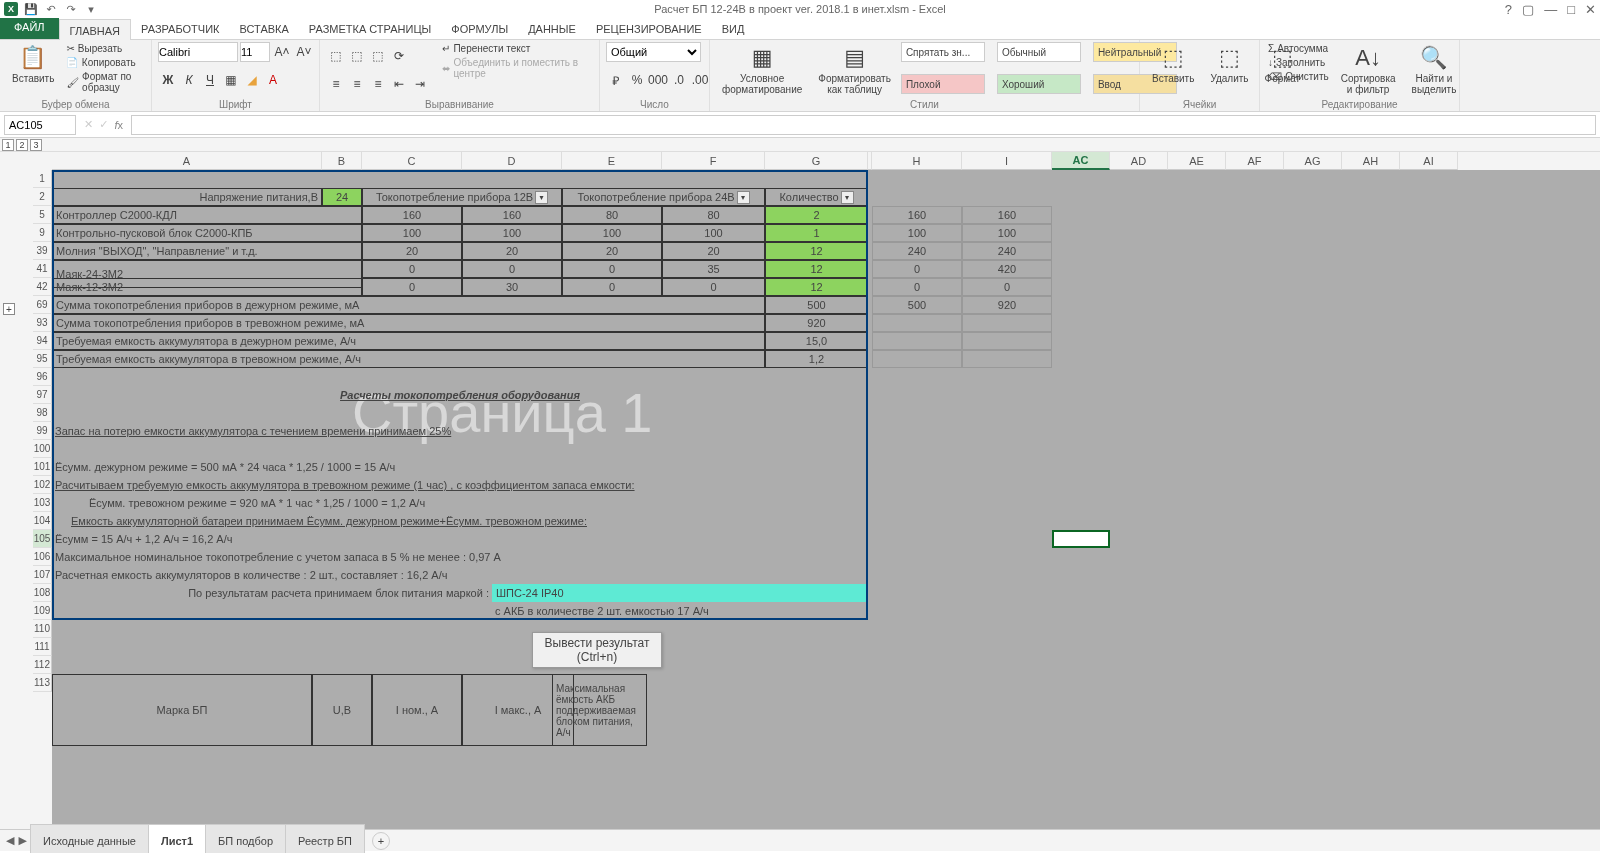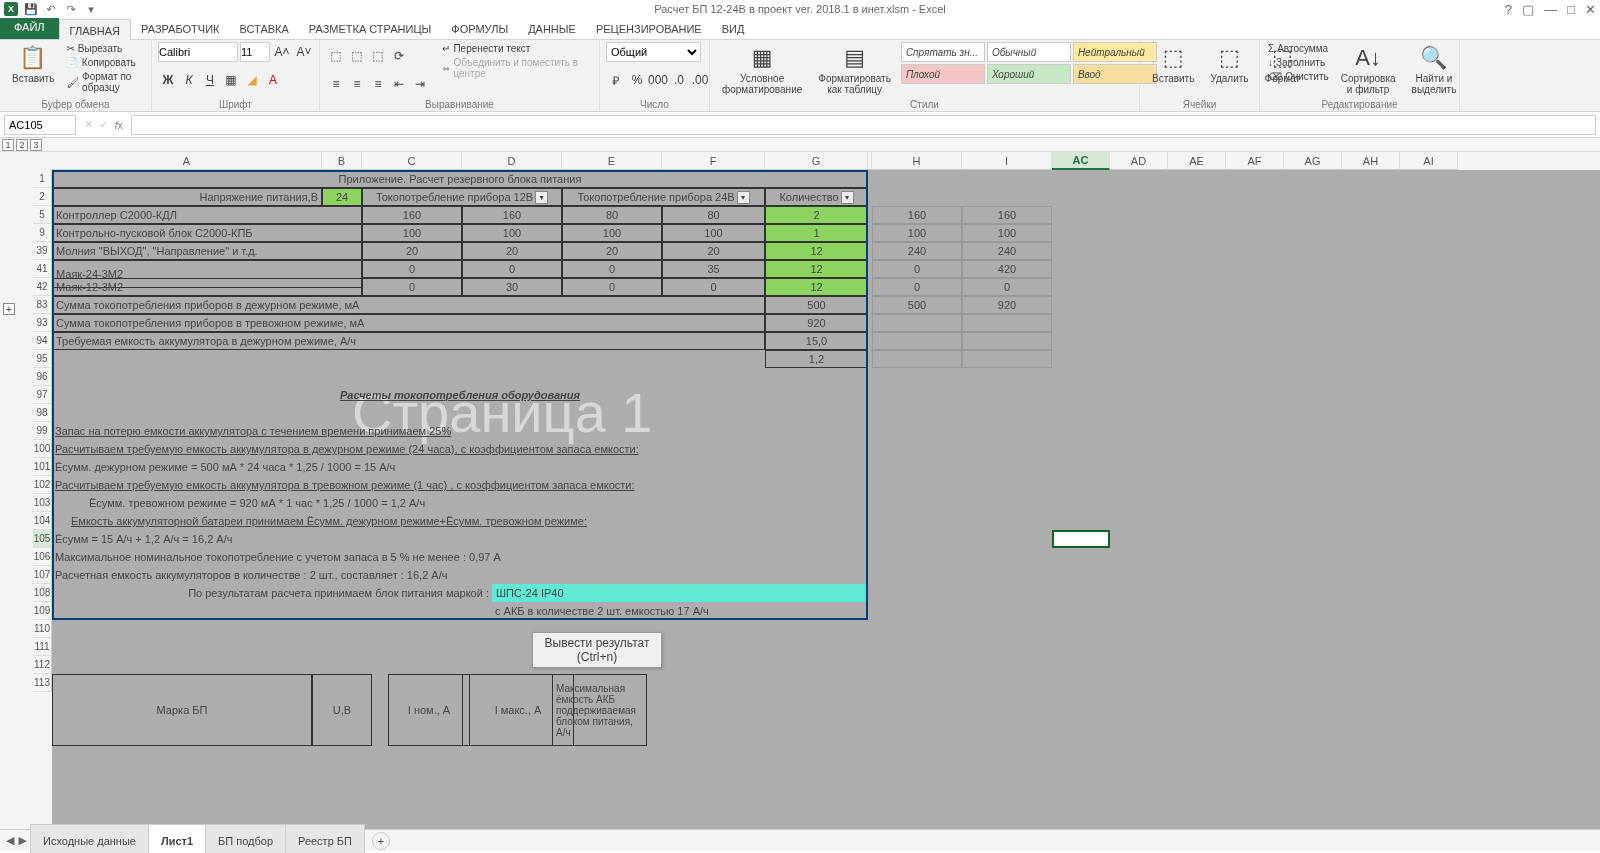--- a/index.html
+++ b/index.html
@@ -28,21 +28,21 @@
 .bigbtn .bigicon { width: 28px; height: 28px; display:flex; align-items:center; justify-content:center; font-size:22px; }
 .bigbtn .biglbl { font-size: 10px; text-align: center; line-height: 11px; }
 .minirow { display: flex; flex-direction: column; gap: 1px; font-size: 10px; }
 .minirow .mb { display: flex; align-items:center; gap:3px; cursor:pointer; padding: 1px 2px; }
 .fontrow { display:flex; gap:2px; align-items:center; }
 .fontrow select, .fontrow input { font-size: 11px; height: 20px; border: 1px solid #ccc; background:#fff; }
 .fontname { width: 80px; }
 .fontsize { width: 30px; }
 .btnset { display:flex; gap:1px; margin-top:4px; }
 .btnset .ib, .ib { width: 20px; height: 20px; display:inline-flex; align-items:center; justify-content:center; cursor:pointer; font-size:12px; border:1px solid transparent; }
-.stylecells { display:grid; grid-template-columns: repeat(3,84px); grid-template-rows: repeat(2,20px); gap:2px;font-style:italic; }
+.stylecells { display:grid; grid-template-columns: repeat(3,84px); grid-template-rows: repeat(2,20px); gap:12px; }
 .stylecell { border:1px solid #ccc; font-size:10px; display:flex; align-items:center; padding:0 4px; background:#fff; }
 .stylecell.bad { background:#f5c6c6; }
 .stylecell.good { background:#c6e8c6; }
 .stylecell.neutral { background:#fde9a0; }
 .stylecell.input { background:#f5dfa0; }
 .numfmt { width:95px; height:20px; border:1px solid #ccc; background:#fff; font-size:11px; }
 
 
 .fbar { height: 26px; border-bottom: 1px solid #d4d4d4; display: flex; align-items:center; padding: 0 4px; background:#fff; }
 .namebox { width: 72px; height: 20px; border: 1px solid #ccc; font-size: 11px; padding: 0 4px; }
@@ -330,21 +330,21 @@
     <div class="expbtn" style="top:133px">+</div>
   </div>
   <div class="rowhdrs" id="rowhdrs">
       <div class="rowhdr">1</div>
       <div class="rowhdr">2</div>
       <div class="rowhdr">5</div>
       <div class="rowhdr">9</div>
       <div class="rowhdr">39</div>
       <div class="rowhdr">41</div>
       <div class="rowhdr">42</div>
-      <div class="rowhdr">83</div>
+      <div class="rowhdr">69</div>
       <div class="rowhdr">93</div>
       <div class="rowhdr">94</div>
       <div class="rowhdr">95</div>
       <div class="rowhdr">96</div>
       <div class="rowhdr">97</div>
       <div class="rowhdr">98</div>
       <div class="rowhdr">99</div>
       <div class="rowhdr">100</div>
       <div class="rowhdr">101</div>
       <div class="rowhdr">102</div>
@@ -358,21 +358,20 @@
       <div class="rowhdr">110</div>
       <div class="rowhdr">111</div>
       <div class="rowhdr">112</div>
       <div class="rowhdr">113</div>
     </div>
   <div class="cells" id="cells">
       <div style="position: absolute; left: 0px; top: 0px; width: 1448px; height: 562px; background: rgb(255, 255, 255); z-index: -1;"></div>
     <div class="watermark" style="left:300px; top:210px">Страница 1</div>
   <div style="position: absolute; left: 816px; top: 0px; width: 4px; height: 700px; background: rgb(173, 173, 173); z-index: 0;"></div>
       <div class="thickborder" style="position: absolute; left: 0px; top: 0px; width: 816px; height: 450px; pointer-events: none; z-index: 5;"></div>
-      <div class="cell center bord" style="left: 0px; top: 0px; width: 816px; height: 18px;">Приложение. Расчет резервного блока питания</div>
       <div class="cell right bord" style="left: 0px; top: 18px; width: 270px; height: 18px;">Напряжение питания,В</div>
       <div class="cell center bord greenhl" style="left: 270px; top: 18px; width: 40px; height: 18px;">24</div>
       <div class="cell center bord" style="left: 310px; top: 18px; width: 200px; height: 18px;">Токопотребление прибора 12В<span class="filterbtn">▾</span></div>
       <div class="cell center bord" style="left: 510px; top: 18px; width: 203px; height: 18px;">Токопотребление прибора 24В<span class="filterbtn">▾</span></div>
       <div class="cell center bord" style="left: 713px; top: 18px; width: 103px; height: 18px;">Количество<span class="filterbtn">▾</span></div>
       <div class="cell bord" style="left: 0px; top: 36px; width: 310px; height: 18px;">Контроллер С2000-КДЛ</div>
       <div class="cell center bord" style="left: 310px; top: 36px; width: 100px; height: 18px;">160</div>
       <div class="cell center bord" style="left: 410px; top: 36px; width: 100px; height: 18px;">160</div>
       <div class="cell center bord" style="left: 510px; top: 36px; width: 100px; height: 18px;">80</div>
       <div class="cell center bord" style="left: 610px; top: 36px; width: 103px; height: 18px;">80</div>
@@ -416,41 +415,41 @@
       <div class="cell center bordthin" style="left: 820px; top: 126px; width: 90px; height: 18px;">500</div>
       <div class="cell center bordthin" style="left: 910px; top: 126px; width: 90px; height: 18px;">920</div>
       <div class="cell bord" style="left: 0px; top: 144px; width: 713px; height: 18px;">Сумма токопотребления приборов в тревожном режиме, мА</div>
       <div class="cell center bord" style="left: 713px; top: 144px; width: 103px; height: 18px;">920</div>
       <div class="cell bordthin" style="left: 820px; top: 144px; width: 90px; height: 18px;"></div>
       <div class="cell bordthin" style="left: 910px; top: 144px; width: 90px; height: 18px;"></div>
       <div class="cell bord" style="left: 0px; top: 162px; width: 713px; height: 18px;">Требуемая емкость аккумулятора в дежурном режиме, А/ч</div>
       <div class="cell center bord" style="left: 713px; top: 162px; width: 103px; height: 18px;">15,0</div>
       <div class="cell bordthin" style="left: 820px; top: 162px; width: 90px; height: 18px;"></div>
       <div class="cell bordthin" style="left: 910px; top: 162px; width: 90px; height: 18px;"></div>
+      <div class="cell bord" style="left: 0px; top: 180px; width: 713px; height: 18px;">Требуемая емкость аккумулятора в тревожном режиме, А/ч</div>
       <div class="cell center bord" style="left: 713px; top: 180px; width: 103px; height: 18px;">1,2</div>
       <div class="cell bordthin" style="left: 820px; top: 180px; width: 90px; height: 18px;"></div>
       <div class="cell bordthin" style="left: 910px; top: 180px; width: 90px; height: 18px;"></div>
       <div class="cell center" style="left: 0px; top: 216px; width: 816px; height: 18px; font-weight: bold; font-style: italic; text-decoration: underline;">Расчеты токопотребления оборудования</div>
       <div class="cell underlined" style="left: 0px; top: 252px; width: 816px; height: 18px;">Запас на потерю емкости аккумулятора с течением времени принимаем 25%</div>
-      <div class="cell underlined" style="left: 0px; top: 270px; width: 816px; height: 18px;">Расчитываем требуемую емкость аккумулятора в дежурном режиме (24 часа), с коэффициентом запаса емкости:</div>
       <div class="cell " style="left: 0px; top: 288px; width: 816px; height: 18px;">Ёсумм. дежурном режиме = 500 мА * 24 часа * 1,25 / 1000 = 15 А/ч</div>
       <div class="cell underlined" style="left: 0px; top: 306px; width: 816px; height: 18px;">Расчитываем требуемую емкость аккумулятора в тревожном режиме (1 час) , с коэффициентом запаса емкости:</div>
       <div class="cell " style="left: 0px; top: 324px; width: 816px; height: 18px; padding-left: 37px;">Ёсумм. тревожном режиме = 920 мА * 1 час * 1,25 / 1000 = 1,2 А/ч</div>
       <div class="cell underlined" style="left: 16px; top: 342px; width: 816px; height: 18px;">Емкость аккумуляторной батареи принимаем Ёсумм. дежурном режиме+Ёсумм. тревожном режиме:</div>
       <div class="cell " style="left: 0px; top: 360px; width: 816px; height: 18px;">Ёсумм = 15 А/ч + 1,2 А/ч = 16,2 А/ч</div>
       <div class="cell " style="left: 0px; top: 378px; width: 816px; height: 18px;">Максимальное номинальное токопотребление с учетом запаса в 5 % не менее : 0,97 А</div>
       <div class="cell " style="left: 0px; top: 396px; width: 816px; height: 18px;">Расчетная емкость аккумуляторов в количестве : 2 шт., составляет : 16,2 A/ч</div>
       <div class="cell right" style="left: 0px; top: 414px; width: 440px; height: 18px;">По результатам расчета принимаем блок питания маркой :</div>
       <div class="cell resulthl" style="left: 440px; top: 414px; width: 376px; height: 18px; padding-left: 4px;">ШПС-24 IP40</div>
       <div class="cell " style="left: 440px; top: 432px; width: 400px; height: 18px;">с АКБ в количестве 2 шт. емкостью 17 А/ч</div>
       <div class="bigresultbtn" style="left: 480px; top: 462px; width: 130px; height: 36px; white-space: pre-line;">Вывести результат
 (Ctrl+n)</div>
       <div class="cell center bord" style="left: 0px; top: 504px; width: 260px; height: 72px;">Марка БП</div>
       <div class="cell center bord" style="left: 260px; top: 504px; width: 60px; height: 72px;">U,B</div>
-      <div class="cell center bord" style="left: 336px; top: 504px; width: 82px; height: 72px;">I ном., А</div>
+      <div class="cell center bord" style="left: 320px; top: 504px; width: 90px; height: 72px;">I ном., А</div>
       <div class="cell center bord" style="left: 410px; top: 504px; width: 112px; height: 72px;">I макс., А</div>
       <div class="cell center bord" style="left: 500px; top: 504px; width: 95px; height: 72px; white-space: normal; line-height: 11px; font-size: 10px;">Максимальная ёмкость АКБ поддерживаемая блоком питания, А/ч</div>
       <div class="selcell" style="position: absolute; left: 1000px; top: 360px; width: 58px; height: 18px; z-index: 10;"></div>
     </div>
 </div>
 
 <div class="sheettabs">
   <div class="navarr">
     <span>◀</span>
     <span>▶</span>

